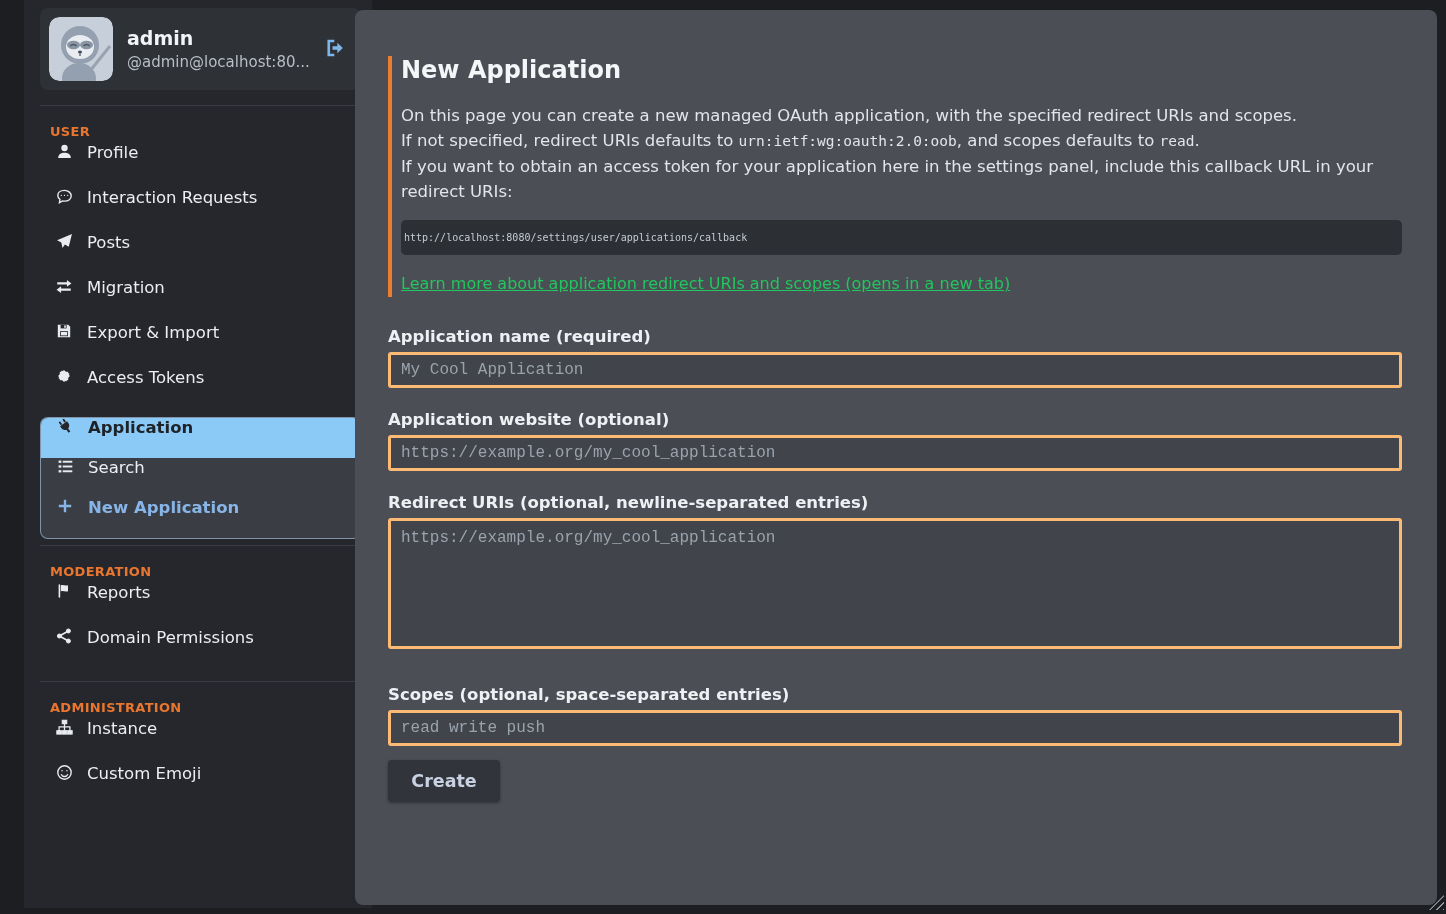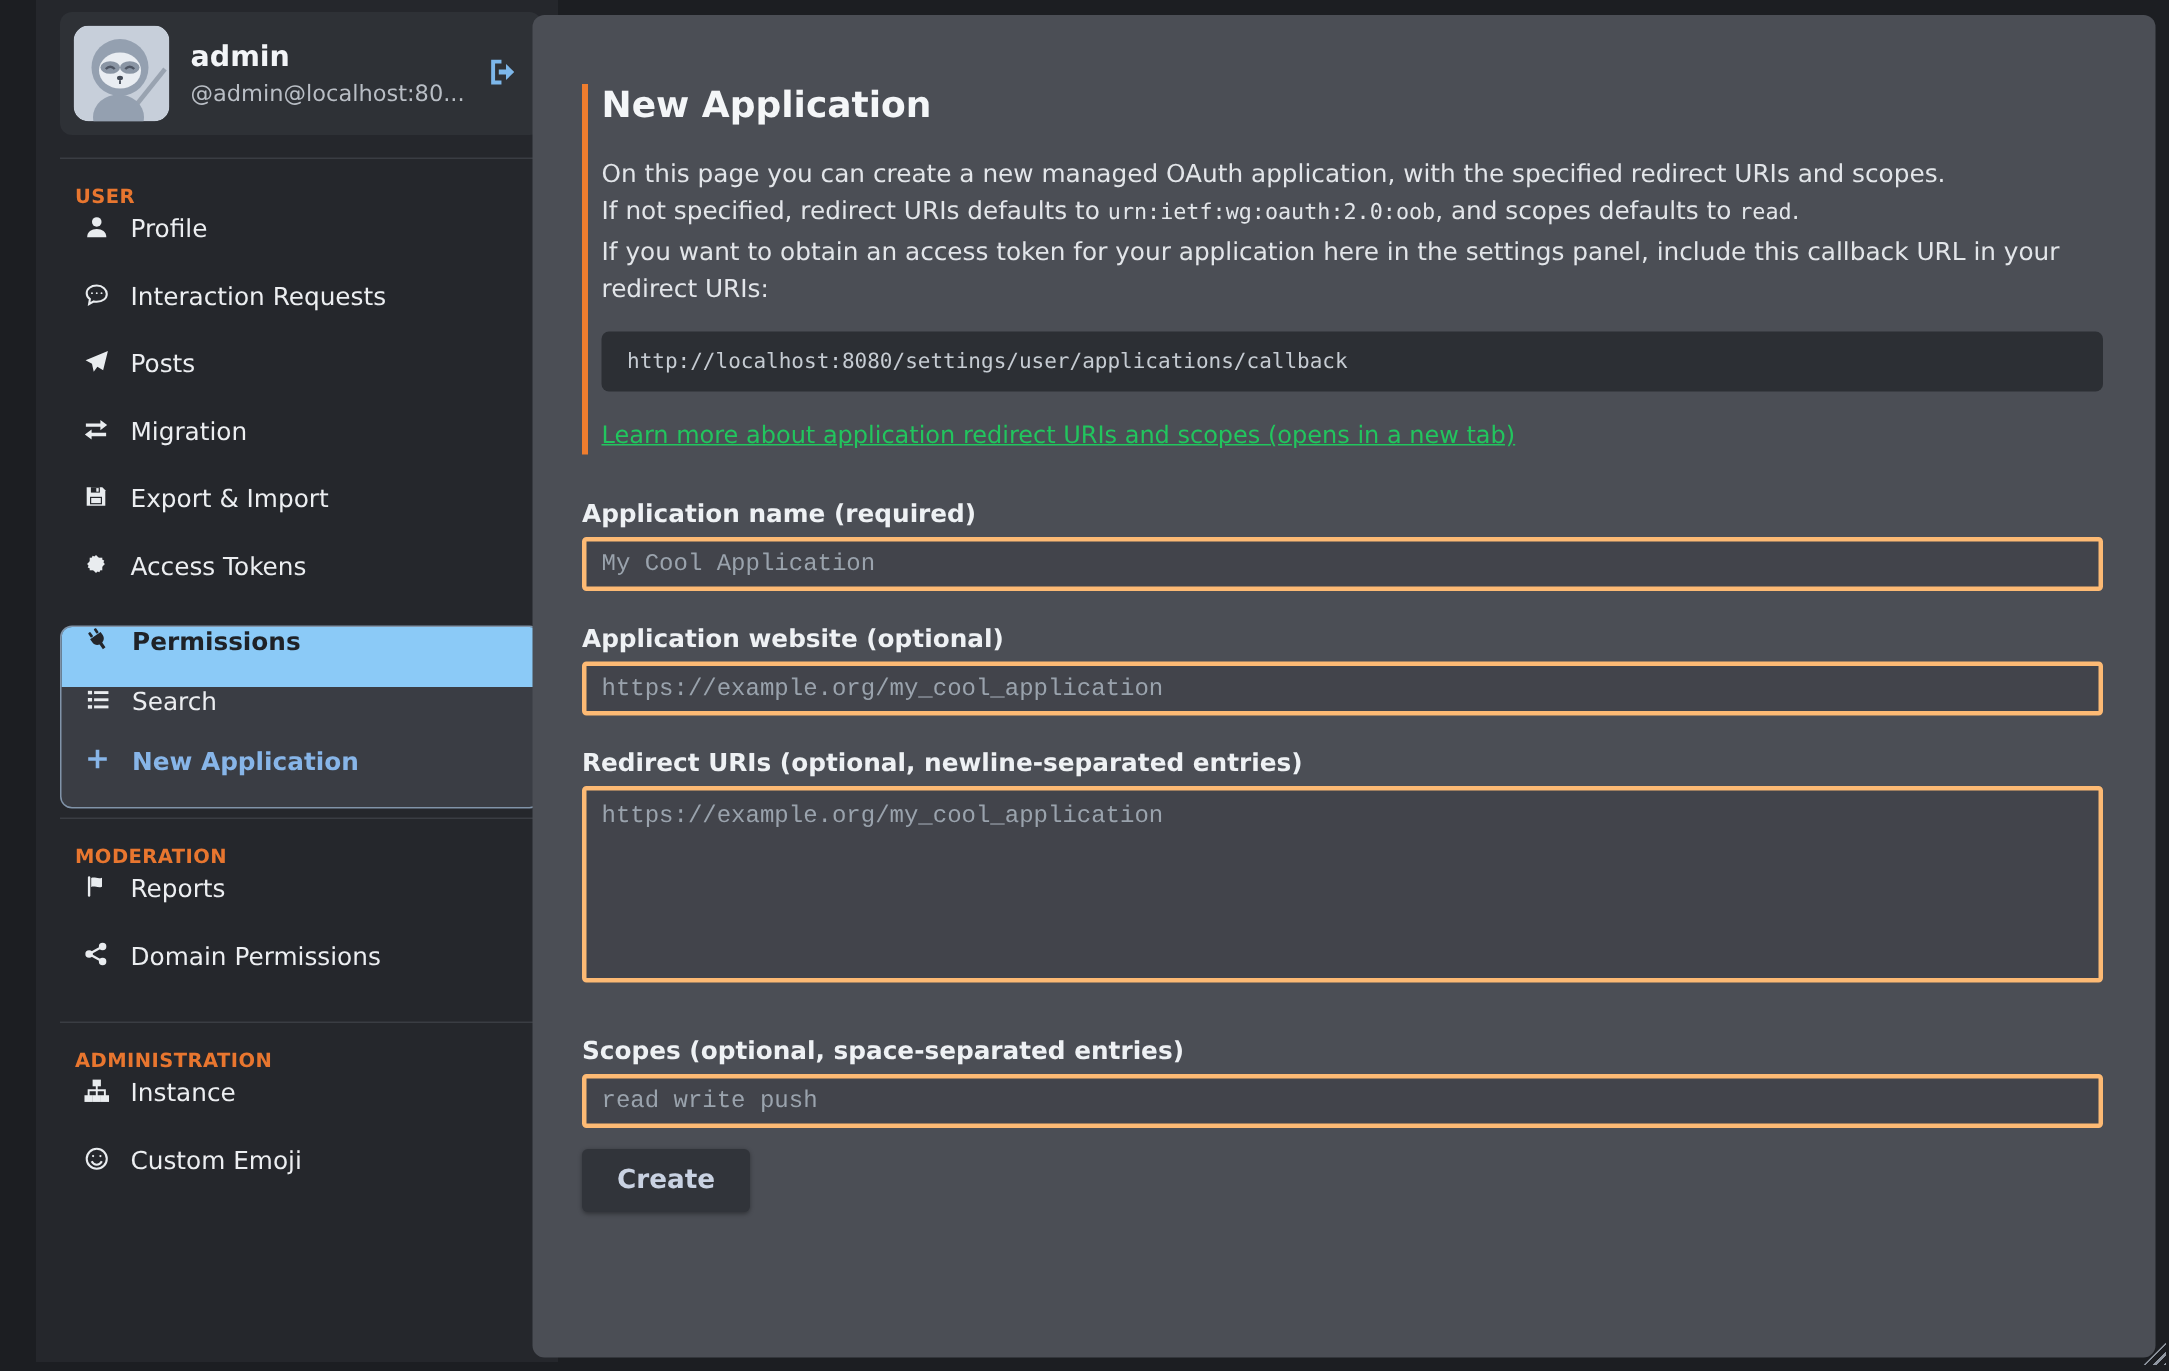--- a/index.html
+++ b/index.html
@@ -52,22 +52,22 @@
     position:absolute; left:355px; top:10px; width:1082px; height:895px;
     background:#4b4e55; border-radius:8px; overflow:hidden;
     padding:46px 35px 0 33px;
   }
   .info-block { border-left:4px solid #ef7d2e; padding-left:9px; }
   .page-title { font-size:24px; font-weight:bold; color:#f4f6f8; margin-bottom:19px; }
   .intro p { font-size:16.5px; line-height:25px; color:#e2e5e9; }
   .inline-code { font-family:"DejaVu Sans Mono", monospace; font-size:14.5px; color:#e2e5e9; }
   .code-block {
     margin-top:16px; background:#2c2f34; border-radius:5px;
-    padding:12px 17px; font-family:"DejaVu Sans Mono", monospace;
-    font-size:14px; color:#c6ccd3;
+    padding:12px 3px; font-family:"DejaVu Sans Mono", monospace;
+    font-size:10px; color:#c6ccd3;
   }
   .learn-link {
     display:inline-block; margin-top:19px; margin-bottom:4px;
     color:#22c55e; font-size:16px; text-decoration:underline; cursor:pointer;
   }
 
   .form-area { margin-top:30px; }
   .field-label { display:block; font-size:16.5px; font-weight:bold; color:#eef1f4; margin-bottom:6px; }
   .text-input, .text-area {
     width:100%; background:#42444b; border:3px solid #fdba74; border-radius:3px;
@@ -201,21 +201,21 @@
 
   <div class="app-group">
     <div class="nav-item app-group-header">
       <span class="nav-icon">
         <svg viewBox="0 0 16 16" width="17" height="17" fill="#24262b" transform="rotate(-35)">
             <rect x="5" y="1" width="1.7" height="3.4" rx=".5"></rect>
             <rect x="9.3" y="1" width="1.7" height="3.4" rx=".5"></rect>
             <path d="M4 4.8h8v2.4c0 1.9-1.3 3.3-3 3.7v3.6H7V10.9C5.3 10.5 4 9.1 4 7.2z"></path>
           </svg>
       </span>
-      <span>Permissions</span>
+      <span>Application</span>
     </div>
     <div class="nav-item">
       <span class="nav-icon">
         <svg viewBox="0 0 16 16" width="17" height="17" fill="#e9ecef">
             <rect x="1.5" y="2.4" width="2.6" height="2.2"></rect>
             <rect x="5.4" y="2.6" width="9" height="1.8"></rect>
             <rect x="1.5" y="6.9" width="2.6" height="2.2"></rect>
             <rect x="5.4" y="7.1" width="9" height="1.8"></rect>
             <rect x="1.5" y="11.4" width="2.6" height="2.2"></rect>
             <rect x="5.4" y="11.6" width="9" height="1.8"></rect>

